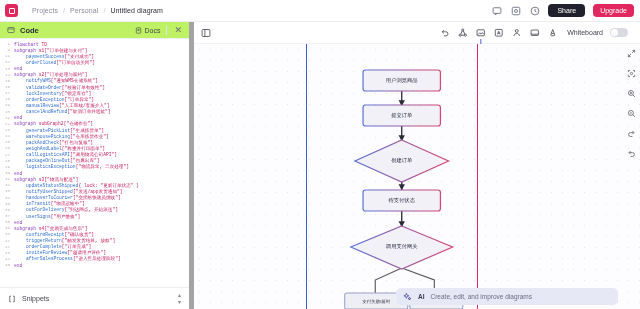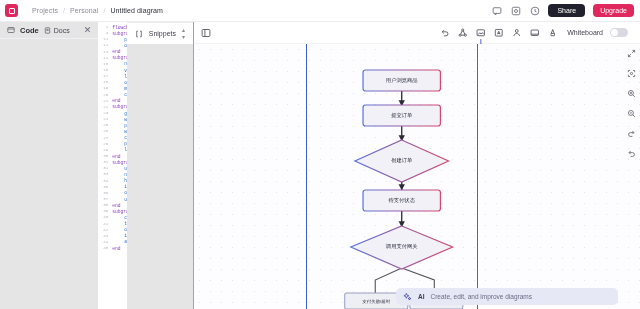--- a/index.html
+++ b/index.html
@@ -44,23 +44,23 @@
     border-radius: 4px; padding: 3px 7px; border: none;
     font-family: inherit; line-height: 1;
   }
 
   
   .body { flex: 1; display: flex; position: relative; min-height: 0; }
 
   
   .code-panel {
     width: 194px; min-width: 194px;
-    display: flex; flex-direction: row;
-    background: #e5e5e5;
-    border-right: 1px solid #a3a3a3;
+    display: flex; flex-direction: column;
+    background: #bef264;
+    border-right: 5px solid #a3a3a3;
     position: relative;
   }
   .code-head {
     height: 17px; display: flex; align-items: center;
     padding: 0 6px 0 7px; gap: 5px;
     border-bottom: 1px solid #f0f0f4;
   }
   .code-head svg { width: 8px; height: 8px; display: block; }
   .code-title { font-size: 7.5px; color: #2c2c38; font-weight: bold; }
   .code-head-right { margin-left: auto; display: flex; align-items: center; gap: 6px; }

